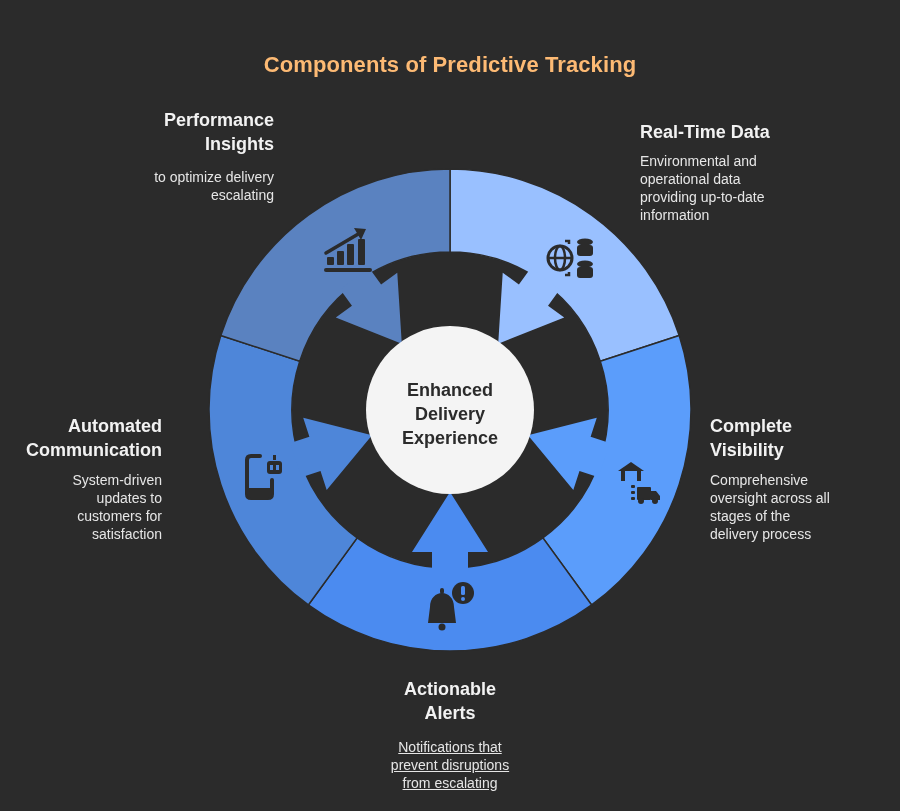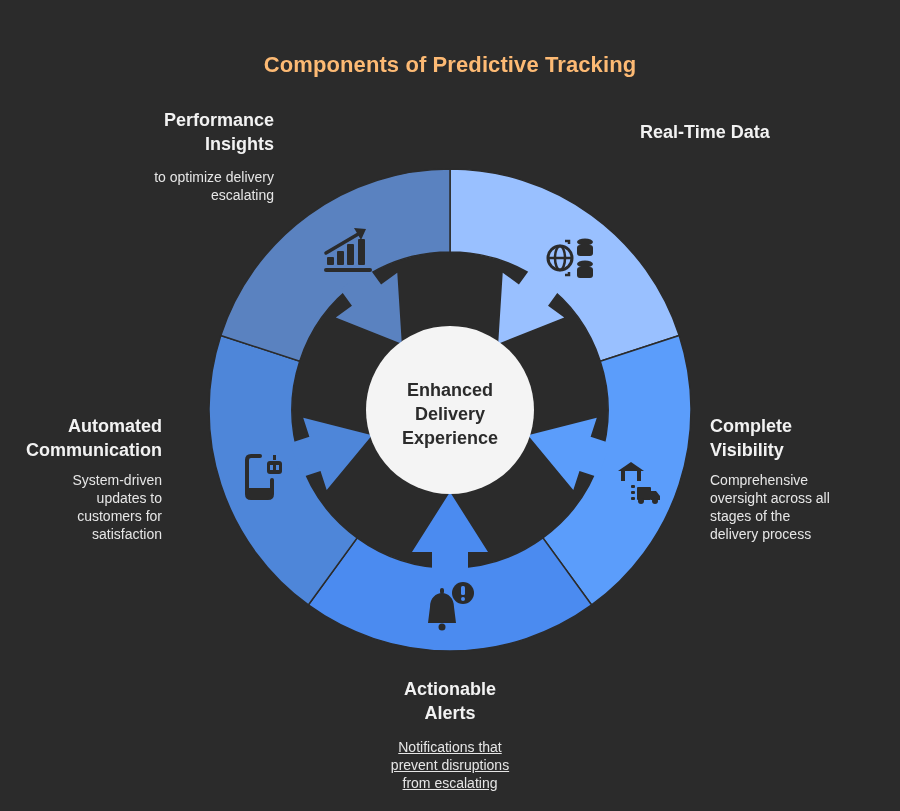--- a/index.html
+++ b/index.html
@@ -119,20 +119,26 @@
   <div class="desc">
     <div>to optimize delivery</div>
     <div>escalating</div>
   </div>
 </div>
 
 <div class="label left" style="left:624px; top:120px; width:220px;margin-left:16px;">
   <div class="head">
     <div>Real-Time Data</div>
   </div>
+  <div class="desc" style="margin-top:8px;">
+    <div>Environmental and</div>
+    <div>operational data</div>
+    <div>providing up-to-date</div>
+    <div>information</div>
+  </div>
 </div>
 
 <div class="label left" style="left:710px; top:414px; width:180px;">
   <div class="head">
     <div>Complete</div>
     <div>Visibility</div>
   </div>
   <div class="desc" style="margin-top:9px;">
     <div>Comprehensive</div>
     <div>oversight across all</div>

